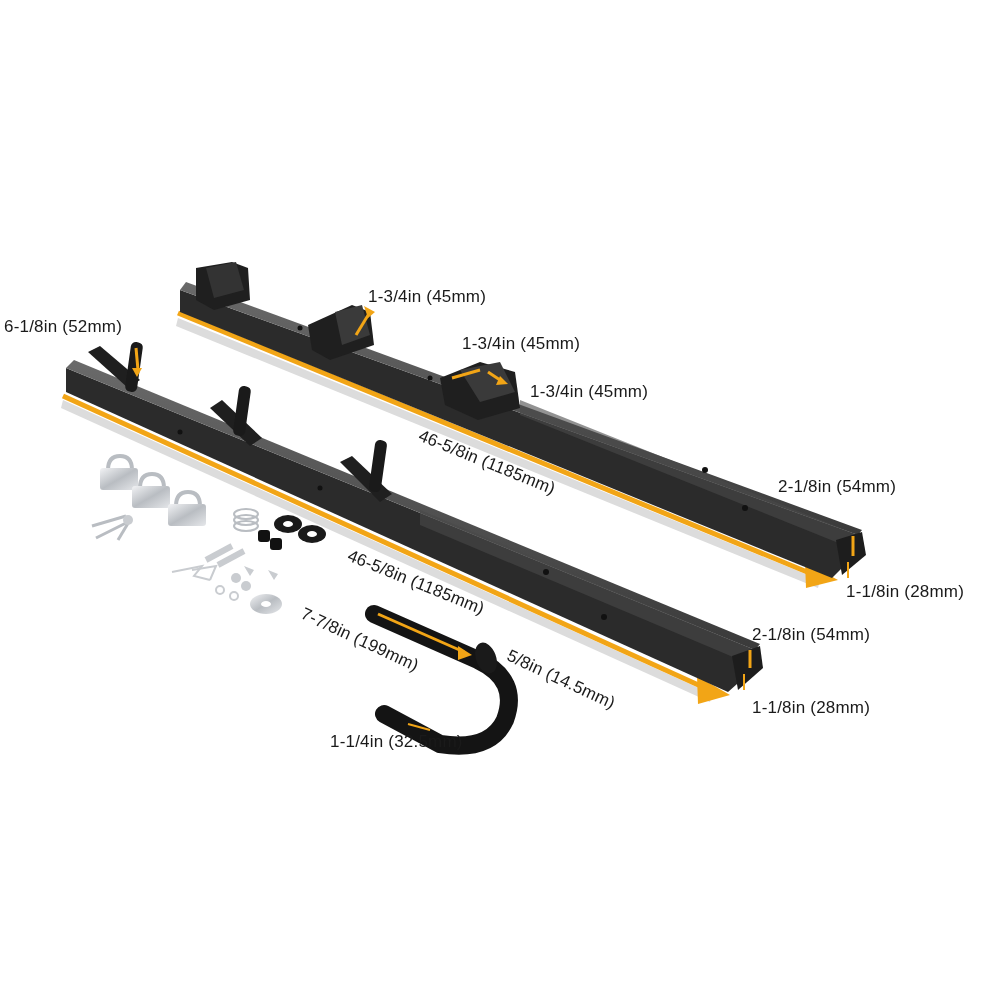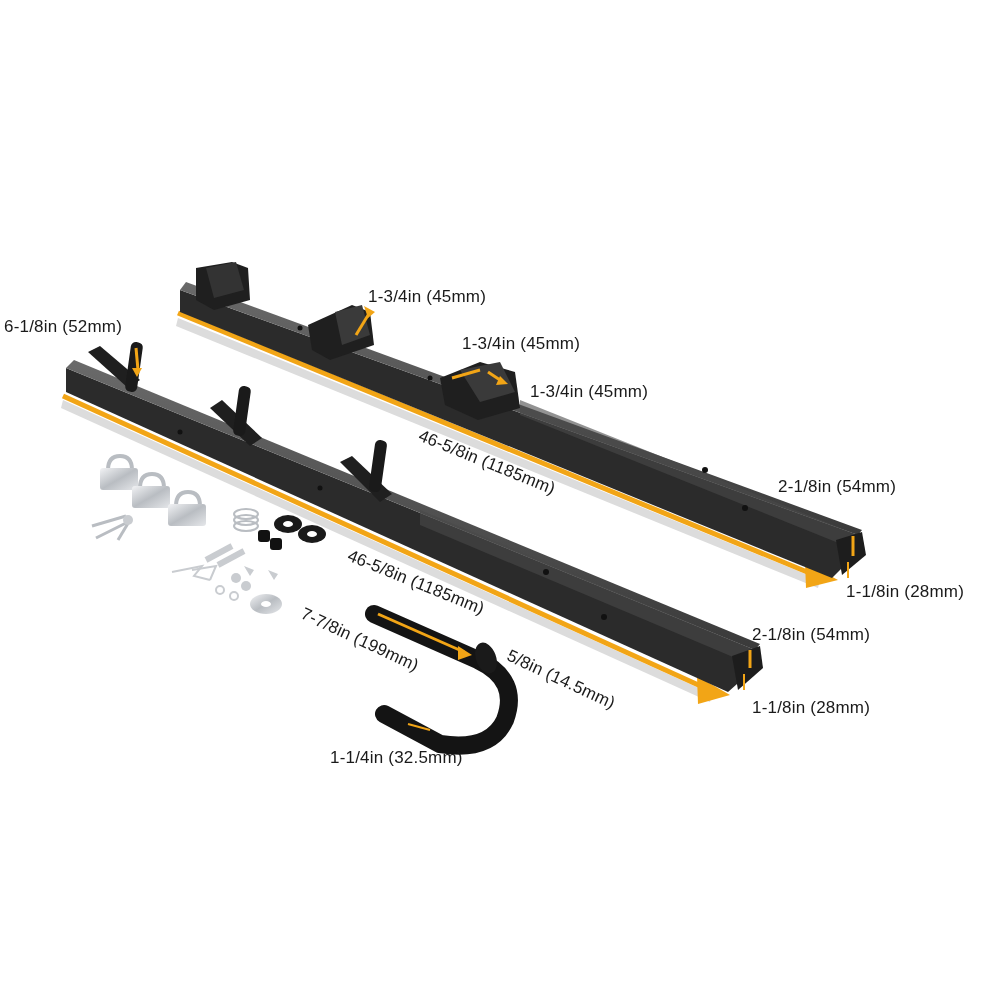--- a/index.html
+++ b/index.html
@@ -160,14 +160,14 @@
   <div class="label" style="left:530px;top:382px;">1-3/4in (45mm)</div>
   <div class="label" style="left:4px;top:317px;">6-1/8in (52mm)</div>
   <div class="label rot" style="left:423px;top:426px;">46-5/8in (1185mm)</div>
   <div class="label" style="left:778px;top:477px;">2-1/8in (54mm)</div>
   <div class="label" style="left:846px;top:582px;">1-1/8in (28mm)</div>
   <div class="label rot" style="left:352px;top:546px;">46-5/8in (1185mm)</div>
   <div class="label" style="left:752px;top:625px;">2-1/8in (54mm)</div>
   <div class="label" style="left:752px;top:698px;">1-1/8in (28mm)</div>
   <div class="label rot2" style="left:306px;top:604px;">7-7/8in (199mm)</div>
   <div class="label rot2" style="left:512px;top:646px;">5/8in (14.5mm)</div>
-  <div class="label" style="left:330px;top:748px;">1-1/4in (32.5mm)</div>
+  <div class="label" style="left:330px;top:732px;">1-1/4in (32.5mm)</div>
 </div>
 
 </body></html>

